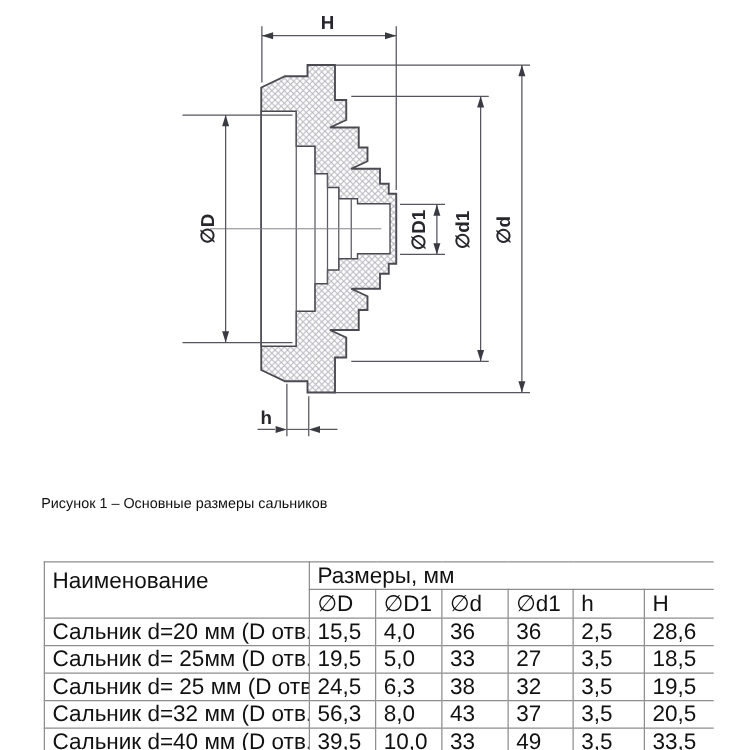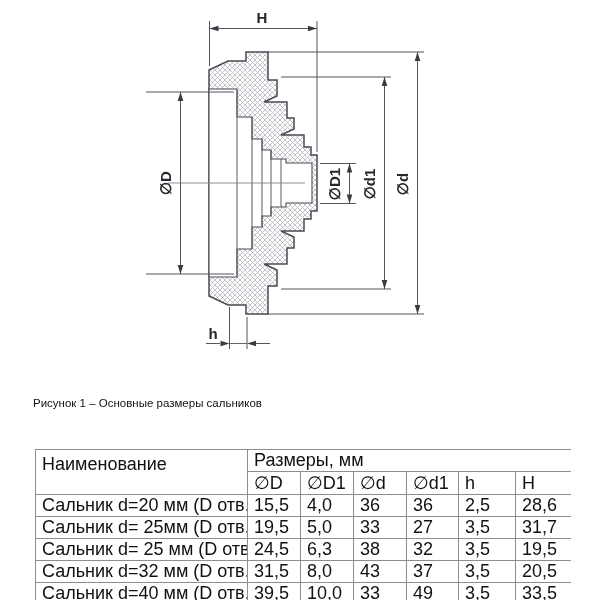--- a/index.html
+++ b/index.html
@@ -137,34 +137,34 @@
       <td>2,5</td>
       <td class="last">28,6</td>
     </tr>
     <tr class="r-d">
       <td>Сальник d= 25мм (D отв. бокса 27 мм)</td>
       <td>19,5</td>
       <td>5,0</td>
       <td>33</td>
       <td>27</td>
       <td>3,5</td>
-      <td class="last">31,7</td>
+      <td class="last">18,5</td>
     </tr>
     <tr class="r-d">
       <td>Сальник d= 25 мм (D отв. бокса 32 мм)</td>
       <td>24,5</td>
       <td>6,3</td>
       <td>38</td>
       <td>32</td>
       <td>3,5</td>
       <td class="last">19,5</td>
     </tr>
     <tr class="r-d">
       <td>Сальник d=32 мм (D отв. бокса 37 мм)</td>
-      <td>31,5</td>
+      <td>56,3</td>
       <td>8,0</td>
       <td>43</td>
       <td>37</td>
       <td>3,5</td>
       <td class="last">20,5</td>
     </tr>
     <tr class="r-d">
       <td>Сальник d=40 мм (D отв. бокса 49 мм)</td>
       <td>39,5</td>
       <td>10,0</td>

